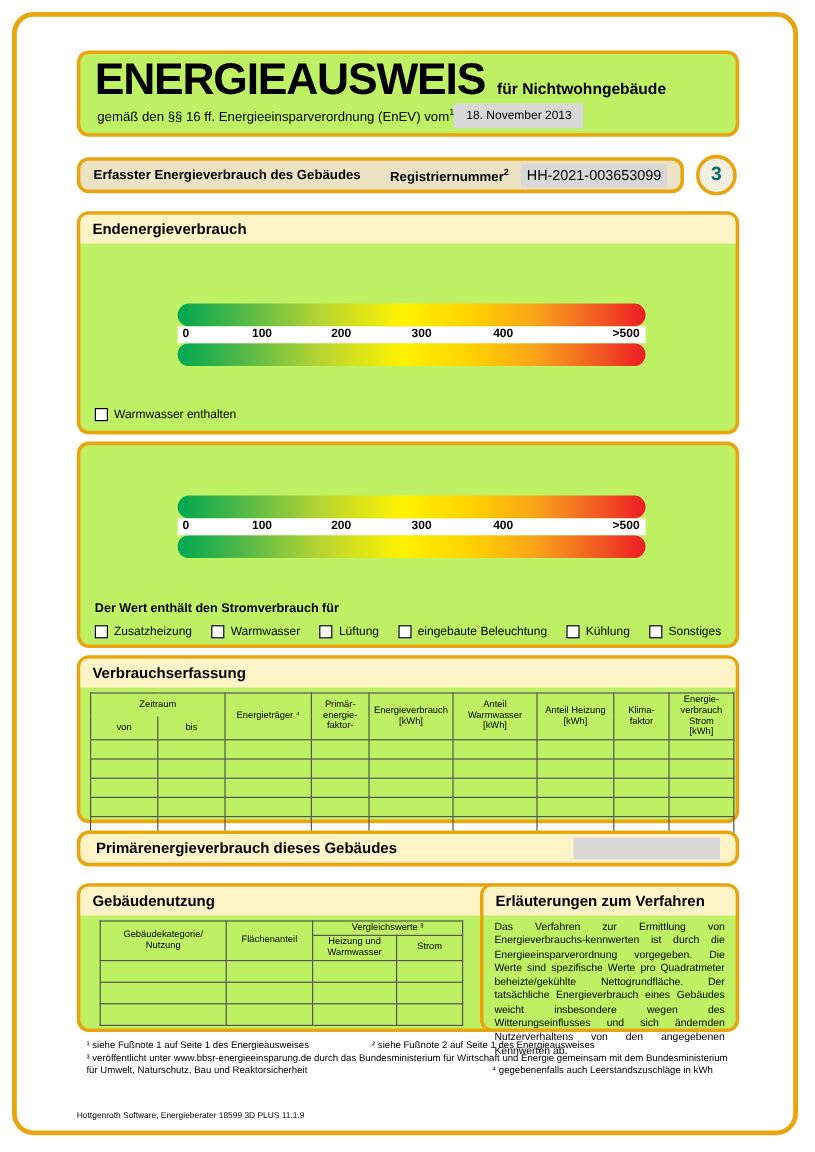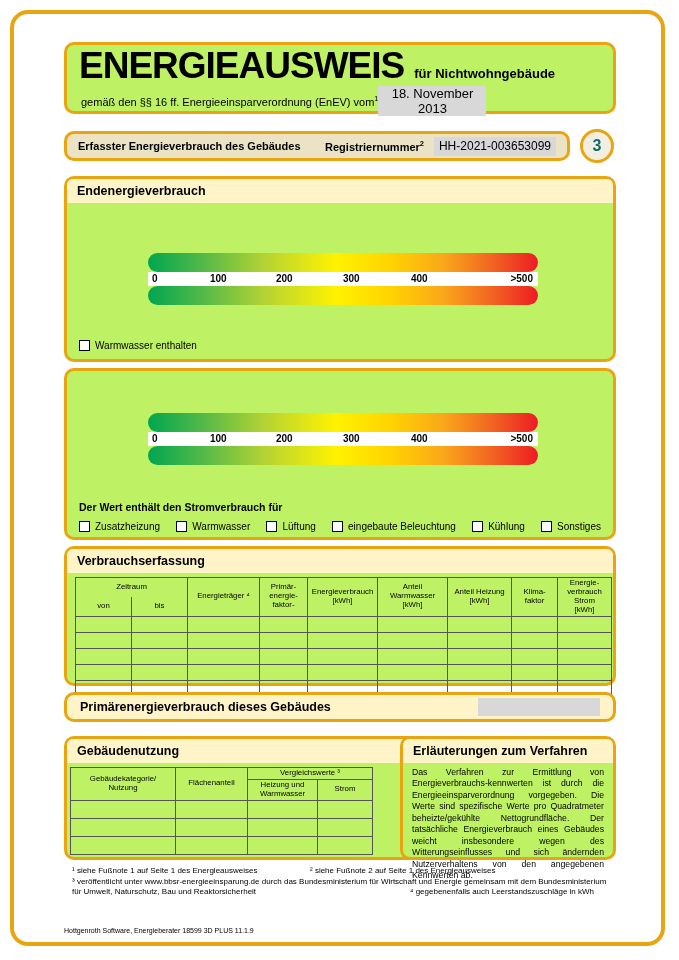--- a/index.html
+++ b/index.html
@@ -21,21 +21,21 @@
   }
   .value-box{background:#D8D8D8;text-align:center;display:inline-block;}
 
   
   .title-box{left:64px;top:42px;width:552px;height:72px;padding:1px 12px;}
   .title-row{display:flex;align-items:baseline;}
   .title-row h1{font-size:37px;margin:0;line-height:1.08;letter-spacing:-1px;font-weight:bold;}
   .subtitle{font-size:13px;font-weight:bold;margin-left:10px;}
   .law-row{font-size:11px;display:flex;align-items:center;gap:0;margin-left:2px;}
   sup{font-size:7.5px;}
-  .date-box{width:108px;font-size:13px;padding:0 0;}
+  .date-box{width:108px;font-size:10px;padding:5px 0;}
 
   
   .info-bar{
     left:64px;top:131px;width:506px;height:30px;background:#EBE3C4;
     display:flex;align-items:center;padding:0 11px;font-size:11px;font-weight:bold;
   }
   .ib-title{flex:1;}
   .reg-box{width:122px;height:19px;line-height:19px;font-weight:normal;font-size:12px;margin-left:10px;}
   .page-badge{
     position:absolute;left:580px;top:129px;width:34px;height:34px;border:3.5px solid #E9A510;
@@ -74,21 +74,21 @@
   .note{position:absolute;left:12px;top:130px;font-size:10.5px;font-weight:bold;}
   .opts{position:absolute;left:12px;right:12px;top:150px;display:flex;justify-content:space-between;font-size:10px;}
   .opt{display:flex;align-items:flex-start;}
 
   
   table{border-collapse:collapse;table-layout:fixed;}
   th,td{border:1px solid #555;}
   th{font-size:7.8px;font-weight:normal;text-align:center;vertical-align:middle;white-space:pre-line;padding:1px 1px;line-height:1.15;}
   td{height:13px;}
   .vtable{position:absolute;left:8px;top:28px;width:536px;}
-  .gtable{position:absolute;left:3px;top:28px;width:302px;border-radius:32px;}
+  .gtable{position:absolute;left:16px;top:28px;width:302px;border-radius:32px;}
   .gtable td{height:15px;}
   .bt-hidden{border-bottom:hidden;}
   .tt-hidden{border-top:hidden;}
 
   .expl-text{padding:4px 9px 0 9px;font-size:8.7px;text-align:justify;line-height:1.32;}
 
   
   .footnotes{position:absolute;left:72px;top:866px;width:538px;font-size:8px;line-height:1.25;}
   .fn-row1{position:relative;height:11px;}
   .fn1{position:absolute;left:0;top:0;}

